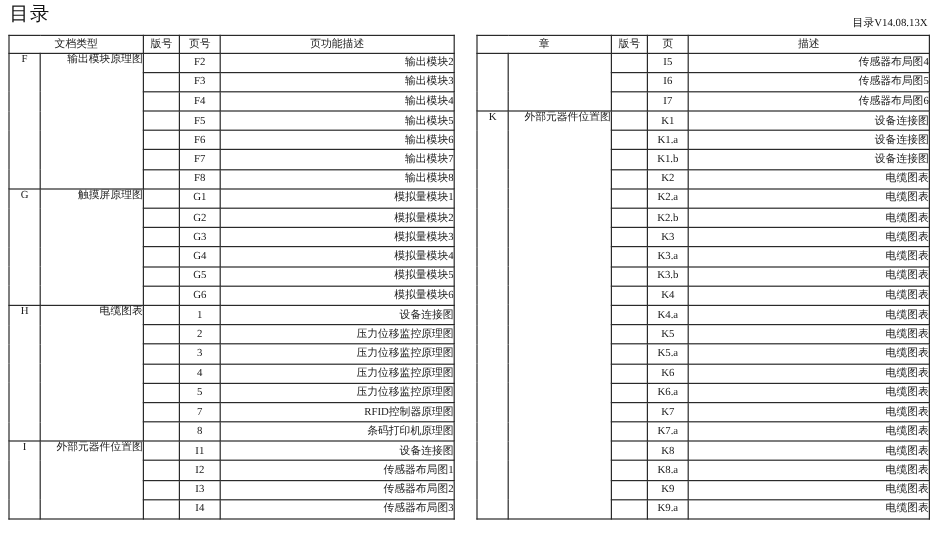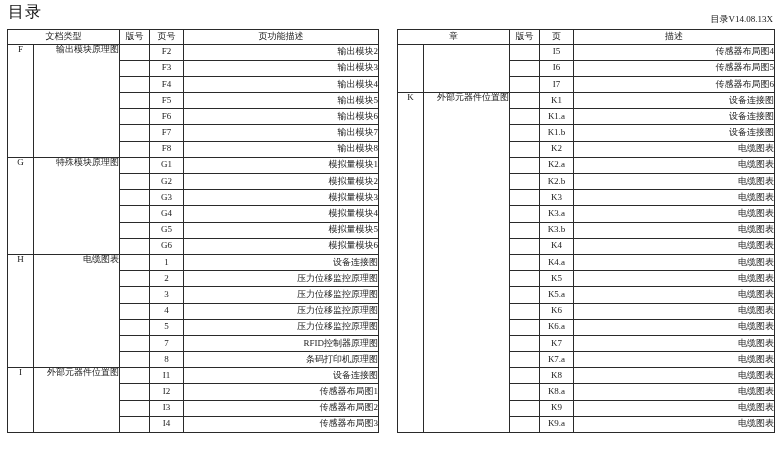--- a/index.html
+++ b/index.html
@@ -133,21 +133,21 @@
           <td class="cell-pageno">F7</td>
           <td class="cell-desc">输出模块7</td>
         </tr>
         <tr>
           <td class="cell-version"></td>
           <td class="cell-pageno">F8</td>
           <td class="cell-desc">输出模块8</td>
         </tr>
         <tr>
           <td rowspan="6" class="cell-letter">G</td>
-          <td rowspan="6" class="cell-secname">特殊模块原理图</td>
+          <td rowspan="6" class="cell-secname">触摸屏原理图</td>
           <td class="cell-version"></td>
           <td class="cell-pageno">G1</td>
           <td class="cell-desc">模拟量模块1</td>
         </tr>
         <tr>
           <td class="cell-version"></td>
           <td class="cell-pageno">G2</td>
           <td class="cell-desc">模拟量模块2</td>
         </tr>
         <tr>

